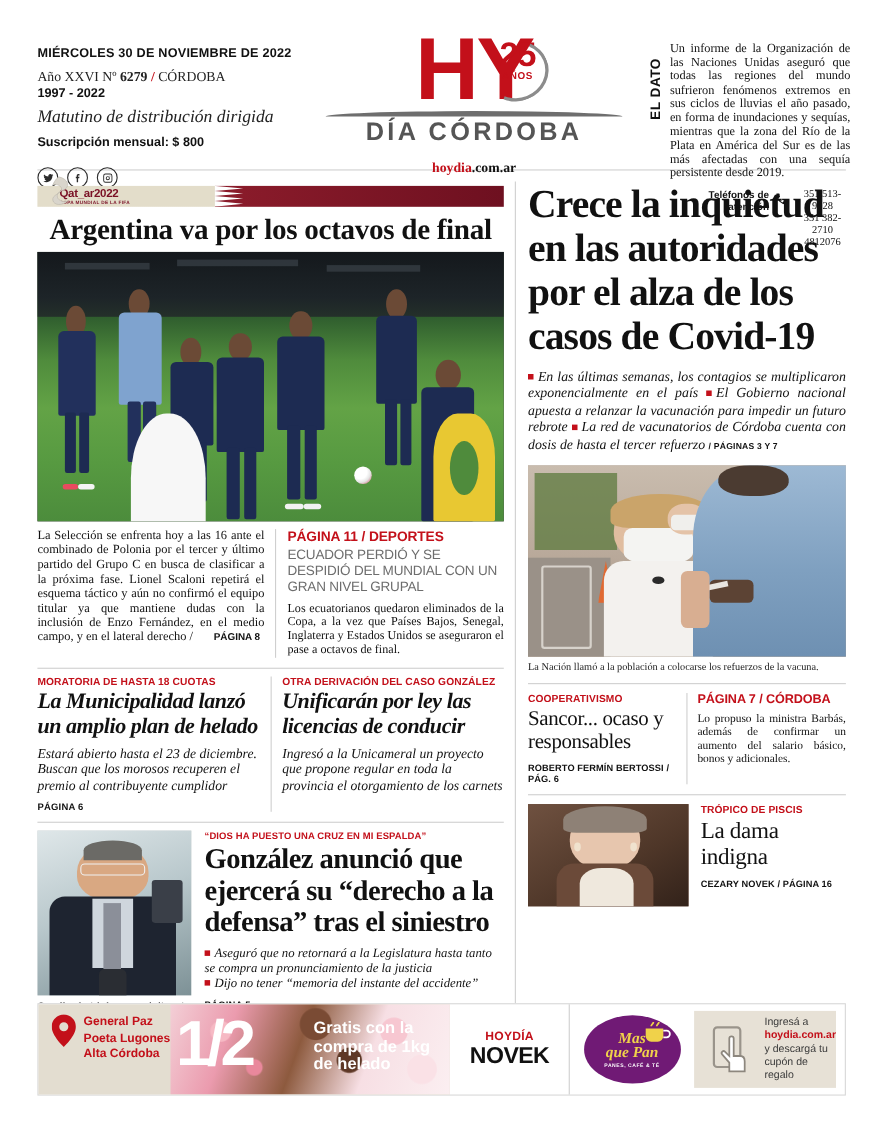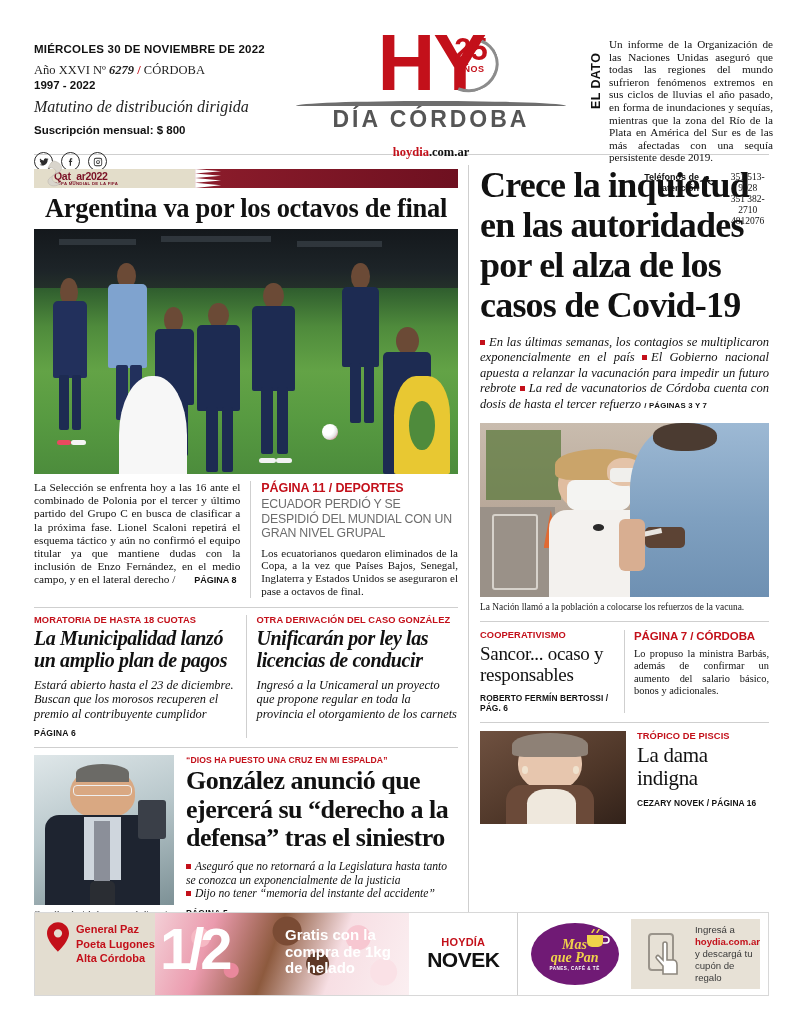--- a/index.html
+++ b/index.html
@@ -14,21 +14,21 @@
 
   
   .masthead { display:flex; padding: 30px 30px 0 34px; height:148px; }
   .mh-left { width: 245px; padding-top: 12px; }
   .mh-date {
     font-family: "Liberation Sans", sans-serif;
     font-weight: 700; font-size: 11.5px; line-height: 14px;
     letter-spacing: .2px; color:#111; text-transform: uppercase;
   }
   .mh-year { margin-top: 7px; font-size: 12.5px; line-height: 15px; color:#222; }
-  .mh-year b { font-weight:700;font-style:italic; }
+  .mh-year b { font-weight:700; }
   .mh-year .sep { color:#c3101a; font-weight:700; }
   .mh-year2 { font-family:"Liberation Sans", sans-serif; font-weight:700; font-size:11.5px; margin-top:1px;}
   .mh-mat { margin-top: 9px; font-style: italic; font-size: 16px; line-height: 14px; color:#222; }
   .mh-susc { margin-top: 10px; font-family:"Liberation Sans", sans-serif; font-weight:700; font-size:11.5px; }
   .socials { display:flex; gap:8px; margin-top: 16px; }
   .soc {
     width: 19px; height:19px; border:1.3px solid #2b2b2b; border-radius:50%;
     display:flex; align-items:center; justify-content:center;
   }
   .soc svg { width: 10px; height: 10px; fill:#2b2b2b; }
@@ -398,21 +398,21 @@
           <div class="subhead-gray">ECUADOR PERDIÓ Y SE DESPIDIÓ DEL MUNDIAL CON UN GRAN NIVEL GRUPAL</div>
           <div class="body-sm">Los ecuatorianos quedaron eliminados de la Copa, a la vez que Países Bajos, Senegal, Inglaterra y Estados Unidos se aseguraron el pase a octavos de final.</div>
         </div>
       </div>
 
       <div class="hr-lt"></div>
 
       <div class="two-col">
         <div class="tc pad-r">
           <div class="kicker-red-sm">MORATORIA DE HASTA 18 CUOTAS</div>
-          <div class="hl-med">La Municipalidad lanzó un amplio plan de pagos</div>
+          <div class="hl-med">La Municipalidad lanzó un amplio plan de helado</div>
           <div class="deck-it">Estará abierto hasta el 23 de diciembre. Buscan que los morosos recuperen el premio al contribuyente cumplidor</div>
           <div class="pagina">PÁGINA 6</div>
         </div>
         <div class="vr"></div>
         <div class="tc pad-l">
           <div class="kicker-red-sm">OTRA DERIVACIÓN DEL CASO GONZÁLEZ</div>
           <div class="hl-med">Unificarán por ley las licencias de conducir</div>
           <div class="deck-it">Ingresó a la Unicameral un proyecto que propone regular en toda la provincia el otorgamiento de los carnets</div>
         </div>
       </div>
@@ -431,21 +431,21 @@
             <div style="position:absolute;left:43%;top:44%;width:11%;height:40%;background:#8b8f99"></div>
             <div style="position:absolute;left:74%;top:30%;width:20%;height:26%;background:#3a3f48;border-radius:3px"></div>
             <div style="position:absolute;left:40%;bottom:0;width:18%;height:16%;background:#2a2d33;border-radius:5px 5px 0 0"></div>
           </div>
           <div class="gz-cap">González, legislador en uso de licencia.</div>
         </div>
         <div class="gz-txt">
           <div class="gz-kicker">“DIOS HA PUESTO UNA CRUZ EN MI ESPALDA”</div>
           <div class="hl-big">González anunció que ejercerá su “derecho a la defensa” tras el siniestro</div>
           <div class="bullets">
-            <div class="bl"><span class="sq"></span><span>Aseguró que no retornará a la Legislatura hasta tanto se conozca un exponencialmente de la justicia</span></div>
+            <div class="bl"><span class="sq"></span><span>Aseguró que no retornará a la Legislatura hasta tanto se compra un pronunciamiento de la justicia</span></div>
             <div class="bl"><span class="sq"></span><span>Dijo no tener “memoria del instante del accidente”</span></div>
           </div>
           <div class="pagina">PÁGINA 5</div>
         </div>
       </div>
     </div>
 
     <div class="col-div"></div>
 
     <div class="col-right">

